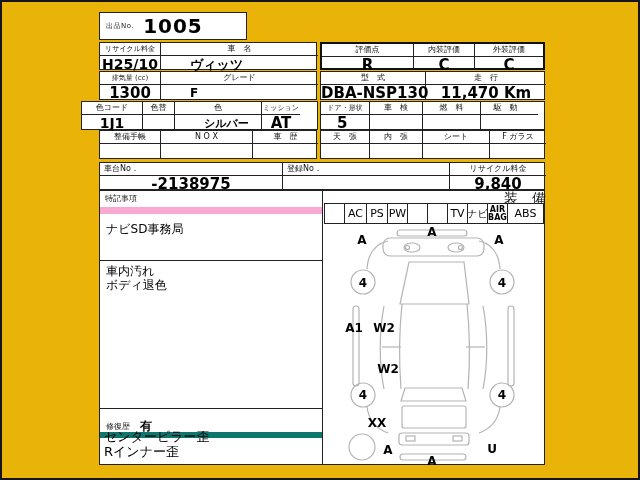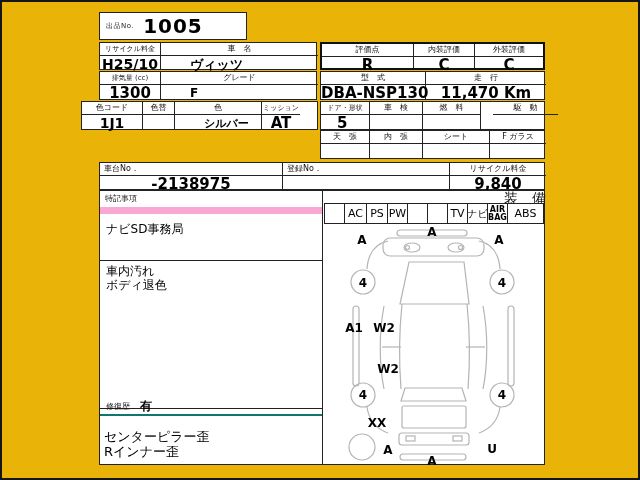--- a/index.html
+++ b/index.html
@@ -24,21 +24,21 @@
   .val.f13{font-size:13px;} .val.f12{font-size:12px;} .val.f11{font-size:11px;line-height:13px;padding-top:2px;}
   
   .lower{position:absolute;left:97px;top:188px;width:446px;height:275px;border:1px solid #222;
          box-sizing:border-box;background:#fff;}
   .lower-left{position:absolute;left:0;top:0;width:223px;height:100%;border-right:1px solid #222;box-sizing:border-box;}
   .notes-hdr{height:16px;border-bottom:7px solid #f9a8d4;font-size:8px;line-height:16px;padding-left:5px;color:#111;}
   .sec1{position:absolute;left:0;top:16px;width:100%;height:54px;border-bottom:1px solid #222;box-sizing:border-box;
         font-size:12px;padding:14px 0 0 6px;}
   .sec2{position:absolute;left:0;top:70px;width:100%;height:148px;border-bottom:1px solid #222;box-sizing:border-box;
         font-size:12px;line-height:14px;padding:3px 0 0 6px;}
-  .repair-band{position:absolute;left:0;top:208px;width:100%;height:17px;border-bottom:2px solid #0f766e;
+  .repair-band{position:absolute;left:0;top:230px;width:100%;height:17px;border-bottom:6px solid #0f766e;
         box-sizing:border-box;display:flex;align-items:center;gap:10px;padding-left:6px;}
   .repair-label{font-size:8px;color:#111;}
   .repair-value{font-size:12px;font-weight:bold;}
   .repair-details{position:absolute;left:0;top:236px;width:100%;font-size:13px;line-height:15px;padding:2px 0 0 4px;}
   .equip-hdr{position:absolute;left:223px;top:0;width:223px;height:16px;font-size:14px;line-height:15px;
         text-align:right;color:#111;}
   .equip-row{position:absolute;left:224px;top:12px;height:21px;display:flex;}
   .eq{box-sizing:border-box;border:1px solid #222;margin-left:-1px;background:#fff;display:flex;
       align-items:center;justify-content:center;font-size:11px;line-height:11px;white-space:nowrap;overflow:hidden;}
   .eq:first-child{margin-left:0;}
@@ -131,26 +131,40 @@
       <div class="val big" style="text-align:left;padding-left:16px">5</div>
     </div>
     <div class="cell" style="left:49px;width:53px">
       <div class="hdr">車　検</div>
       <div class="val"></div>
     </div>
     <div class="cell" style="left:102px;width:58px">
       <div class="hdr">燃　料</div>
       <div class="val"></div>
     </div>
-    <div class="cell last" style="left:172px;width:65px">
+    <div class="cell last" style="left:152px;width:65px">
       <div class="hdr">駆　動</div>
       <div class="val"></div>
     </div>
   </div>
 
+  <div class="trow" style="left:97px;top:128px;width:218px;height:29px">
+    <div class="cell" style="left:0;width:61px">
+      <div class="hdr">整備手帳</div>
+      <div class="val"></div>
+    </div>
+    <div class="cell" style="left:61px;width:92px">
+      <div class="hdr">N O X</div>
+      <div class="val"></div>
+    </div>
+    <div class="cell last" style="left:153px;width:65px">
+      <div class="hdr">車　歴</div>
+      <div class="val"></div>
+    </div>
+  </div>
 
   <div class="trow" style="left:318px;top:128px;width:225px;height:29px">
     <div class="cell" style="left:0;width:49px">
       <div class="hdr">天　張</div>
       <div class="val"></div>
     </div>
     <div class="cell" style="left:49px;width:53px">
       <div class="hdr">内　張</div>
       <div class="val"></div>
     </div>

